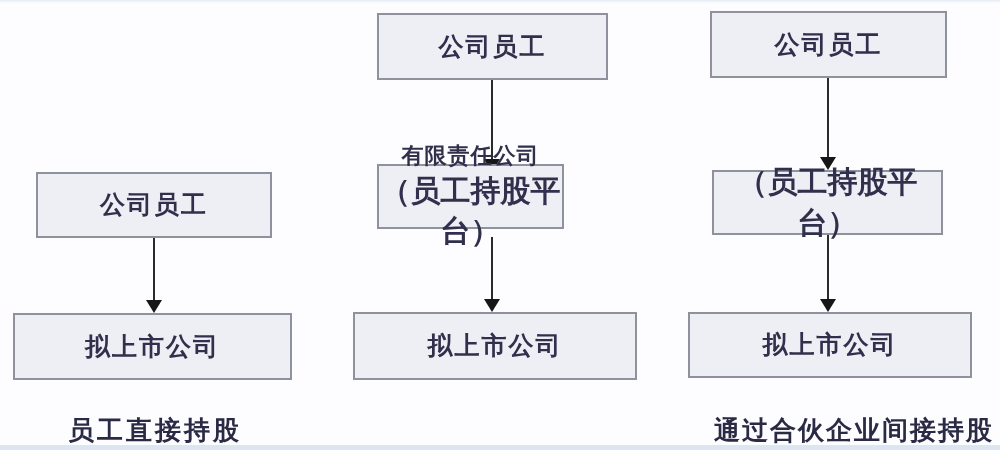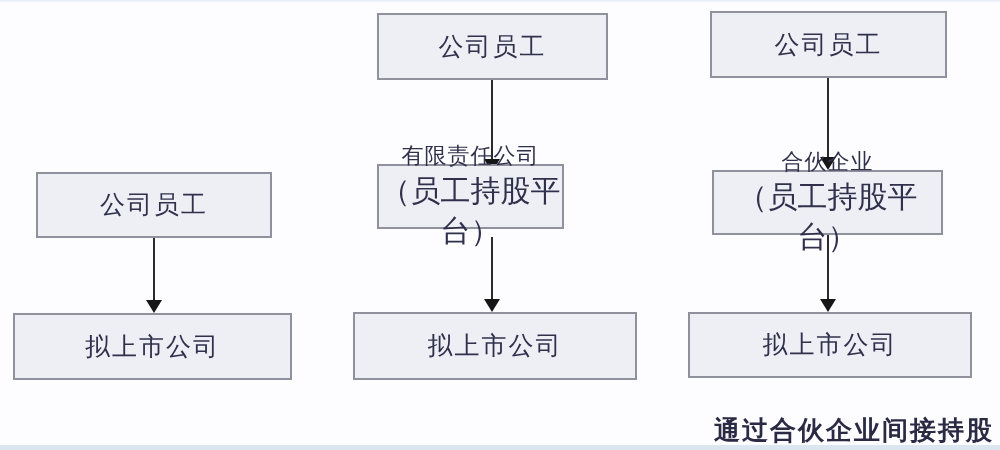--- a/index.html
+++ b/index.html
@@ -30,21 +30,21 @@
   .box {
     position: absolute;
     box-sizing: border-box;
     background: #edeff5;
     border: 2px solid #8f919c;
     display: flex;
     flex-direction: column;
     align-items: center;
     justify-content: center;
     color: #30304c;
-    font-weight: normal;
+    font-weight: bold;
     text-align: center;
   }
   .box .l1 { font-size: 25px; letter-spacing: 2px; line-height: 1.2; }
   .box.two .l1 { font-size: 22px; letter-spacing: 1px; line-height: 1.35; }
   .box.two .l2 { font-size: 30px; letter-spacing: 0px; line-height: 1.35; }
   .arrow {
     position: absolute;
     width: 18px;
     display: flex;
     flex-direction: column;
@@ -83,20 +83,21 @@
 
   <div class="arrow" style="left:145px; top:238px; height:75px;">
     <div class="shaft"></div>
     <div class="head"></div>
   </div>
 
   <div class="box" style="left:13px; top:313px; width:279px; height:67px;">
     <div class="l1">拟上市公司</div>
   </div>
 
+  <div class="caption" style="left:40px; top:413px; width:230px;">员工直接持股</div>
 
   <div class="box" style="left:377px; top:13px; width:231px; height:67px;">
     <div class="l1">公司员工</div>
   </div>
 
   <div class="arrow" style="left:483px; top:80px; height:92px;">
     <div class="shaft"></div>
     <div class="head"></div>
   </div>
 
@@ -118,21 +119,20 @@
   <div class="box" style="left:710px; top:11px; width:237px; height:67px;">
     <div class="l1">公司员工</div>
   </div>
 
   <div class="arrow" style="left:819px; top:78px; height:92px;">
     <div class="shaft"></div>
     <div class="head"></div>
   </div>
 
   <div class="box two" style="left:712px; top:170px; width:231px; height:65px;">
-    <div class="l1">合伙企业</div>
     <div class="l2">（员工持股平台）</div>
   </div>
 
   <div class="arrow" style="left:819px; top:235px; height:77px;">
     <div class="shaft"></div>
     <div class="head"></div>
   </div>
 
   <div class="box" style="left:688px; top:312px; width:284px; height:66px;">
     <div class="l1">拟上市公司</div>

